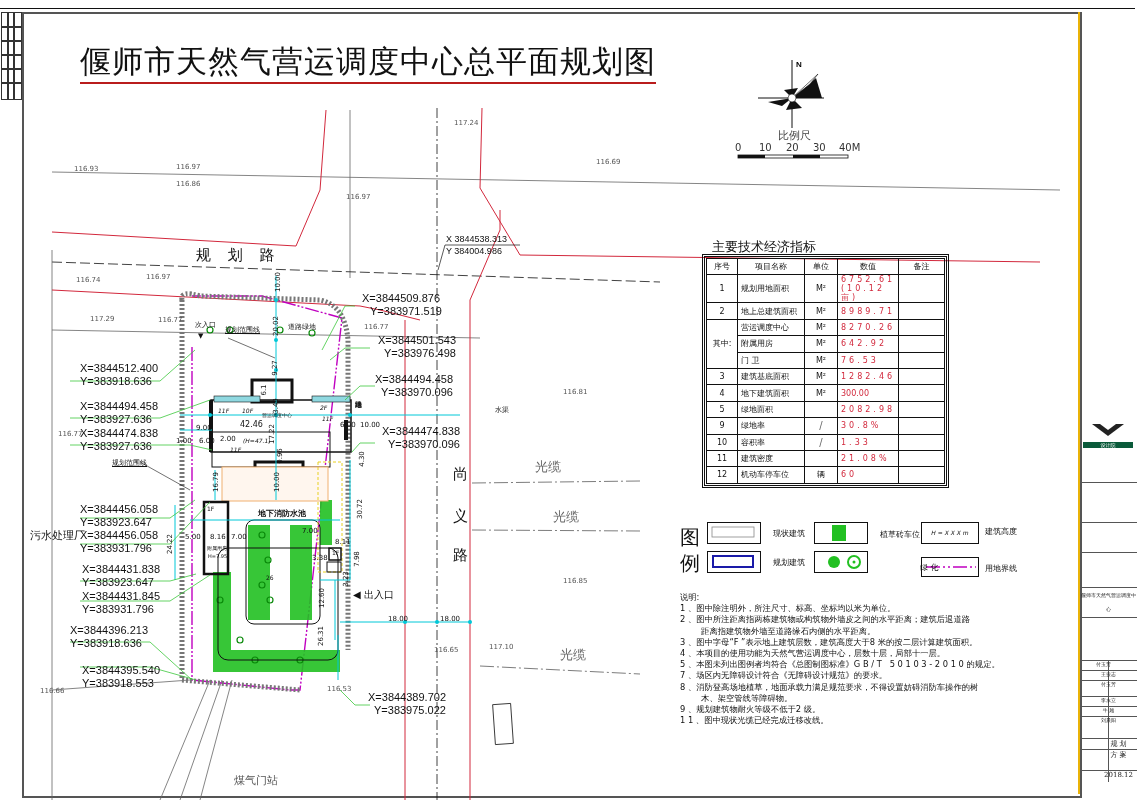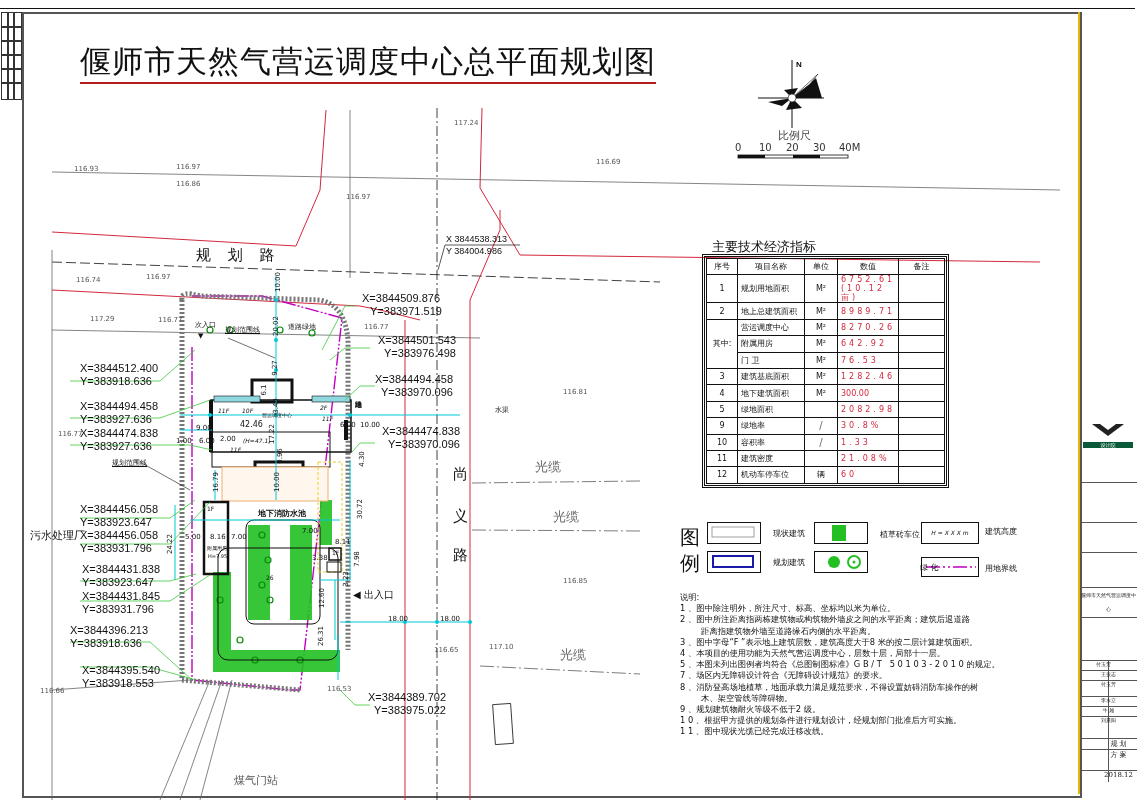--- a/index.html
+++ b/index.html
@@ -479,21 +479,20 @@
   <div>1 、图中除注明外，所注尺寸、标高、坐标均以米为单位。</div>
   <div>2 、图中所注距离指两栋建筑物或构筑物外墙皮之间的水平距离；建筑后退道路</div>
   <div style="white-space:pre">        距离指建筑物外墙至道路缘石内侧的水平距离。</div>
   <div>3 、图中字母“F ”表示地上建筑层数，建筑高度大于8 米的按二层计算建筑面积。</div>
   <div>4 、本项目的使用功能为天然气营运调度中心，层数十层，局部十一层。</div>
   <div style="white-space:pre">5 、本图未列出图例者均符合《总图制图标准》G B / T   5 0 1 0 3 - 2 0 1 0 的规定。</div>
   <div>7 、场区内无障碍设计符合《无障碍设计规范》的要求。</div>
   <div>8 、消防登高场地植草，地面承载力满足规范要求，不得设置妨碍消防车操作的树</div>
   <div style="white-space:pre">        木、架空管线等障碍物。</div>
   <div>9 、规划建筑物耐火等级不低于2 级。</div>
-  <div>1 0 、根据甲方提供的规划条件进行规划设计，经规划部门批准后方可实施。</div>
   <div>1 1 、图中现状光缆已经完成迁移改线。</div>
 </div>
 
 <div class="abs tb">
   <div class="abs" style="left:3px;top:410px;width:50px;height:60px;text-align:center;">
     <svg width="36" height="16">
         <polygon points="2,2 34,2 18,14" fill="#222"></polygon>
         <polygon points="10,2 26,2 18,8" fill="#fff"></polygon>
       </svg>
     <div style="background:#0a5a3a;color:#fff;font-size:5px;height:6px;line-height:6px;">设计院</div>

